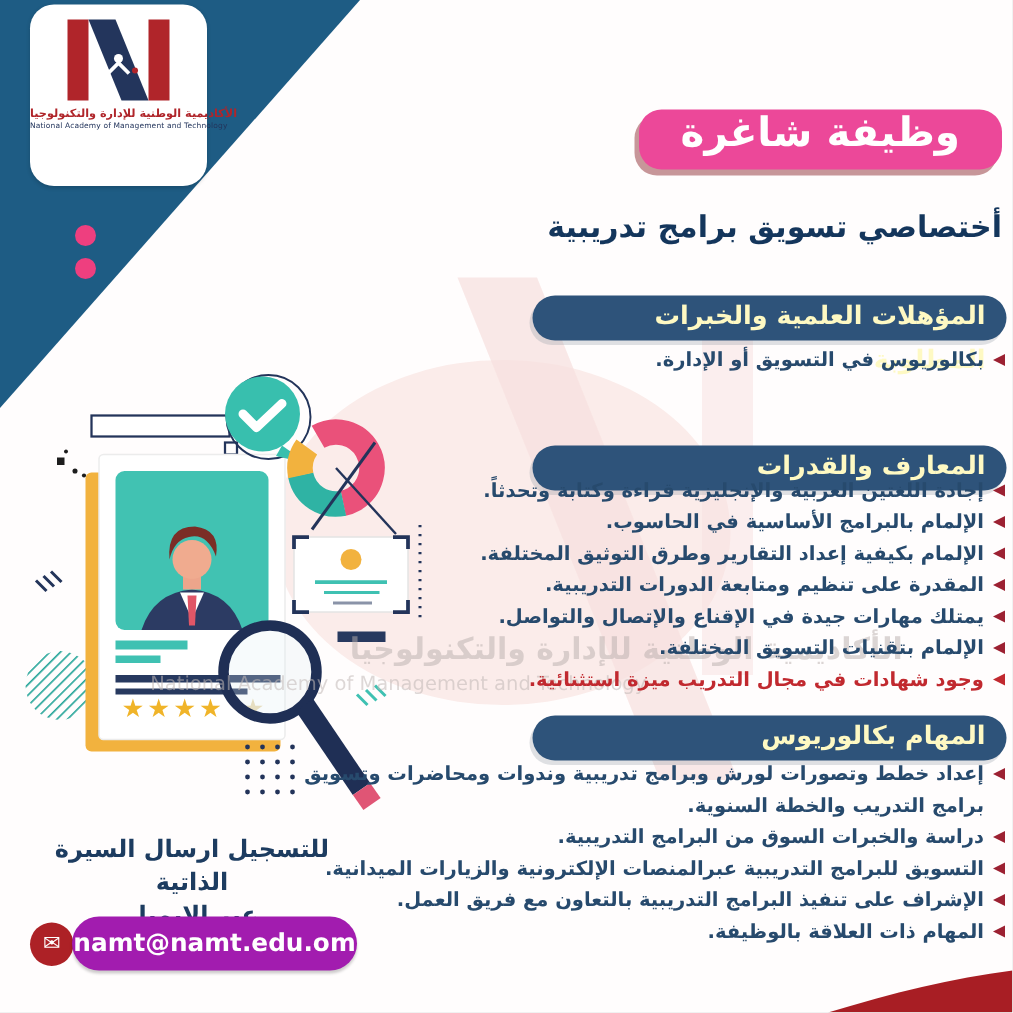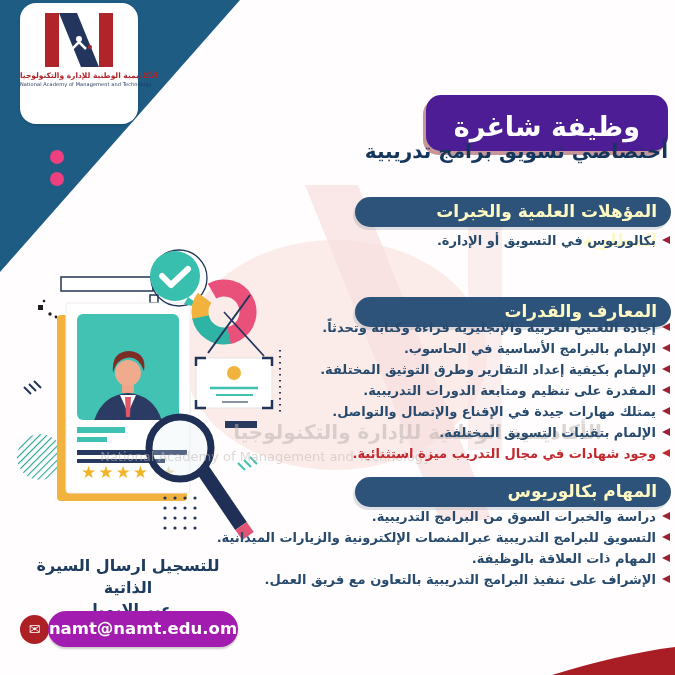--- a/index.html
+++ b/index.html
@@ -9,22 +9,22 @@
   .bg{position:absolute;left:0;top:0;z-index:0;}
 
   
   .logo-card{position:absolute;left:20px;top:3px;width:118px;height:121px;background:#fff;
              border-radius:16px;z-index:4;text-align:center;padding-top:8px;box-sizing:border-box;
              box-shadow:0 1px 3px rgba(0,0,0,.18);}
   .logo-ar{font-size:7.5px;font-weight:bold;color:#b0252a;margin-top:2px;white-space:nowrap;}
   .logo-en{font-size:5px;color:#23355c;margin-top:1px;white-space:nowrap;letter-spacing:.1px;}
 
   
-  .badge{position:absolute;top:95px;right:7px;background:#4c1d95;color:#fff;font-weight:bold;
-         font-size:27px;padding:16px 28px 9px;border-radius:15px;z-index:5;
+  .badge{position:absolute;top:73px;right:7px;background:#ec4899;color:#fff;font-weight:bold;
+         font-size:27px;padding:0 28px 9px;border-radius:15px;z-index:5;
          box-shadow:-3px 4px 0 rgba(130,25,30,.45);}
   .job-title{position:absolute;top:139px;right:7px;width:420px;text-align:right;direction:rtl;
              font-size:20px;font-weight:bold;color:#14365c;z-index:5;}
 
   
   .wm{position:absolute;z-index:3;text-align:center;font-weight:bold;pointer-events:none;}
   .wm-ar{left:160px;top:420px;width:515px;font-size:20px;color:#b9afad;opacity:.5;letter-spacing:1px;}
   .wm-en{left:28px;top:449px;width:475px;font-size:13px;color:#c2b9b7;opacity:.55;font-weight:normal;}
 
   
@@ -237,33 +237,37 @@
     <div class="b hl">
         <span class="tri"></span>
         <span class="bt">وجود شهادات في مجال التدريب ميزة استثنائية.</span>
       </div>
   </div>
 
   <div class="pill p3">المهام بكالوريوس</div>
   <div class="list s3">
     <div class="b">
         <span class="tri"></span>
+        <span class="bt">إعداد خطط وتصورات لورش وبرامج تدريبية وندوات ومحاضرات وتسويق برامج التدريب والخطة السنوية.</span>
+      </div>
+    <div class="b">
+        <span class="tri"></span>
         <span class="bt">دراسة والخبرات السوق من البرامج التدريبية.</span>
       </div>
     <div class="b">
         <span class="tri"></span>
         <span class="bt">التسويق للبرامج التدريبية عبرالمنصات الإلكترونية والزيارات الميدانية.</span>
       </div>
     <div class="b">
         <span class="tri"></span>
+        <span class="bt">الإشراف على تنفيذ البرامج التدريبية بالتعاون مع فريق العمل.</span>
+      </div>
+    <div class="b">
+        <span class="tri"></span>
         <span class="bt">المهام ذات العلاقة بالوظيفة.</span>
-      </div>
-    <div class="b">
-        <span class="tri"></span>
-        <span class="bt">الإشراف على تنفيذ البرامج التدريبية بالتعاون مع فريق العمل.</span>
       </div>
   </div>
 
   <div class="contact-txt">
     <div>للتسجيل ارسال السيرة الذاتية</div>
     <div>عبر الايميل</div>
   </div>
   <div class="env-circle">✉</div>
   <div class="email-pill">namt@namt.edu.om</div>
 

